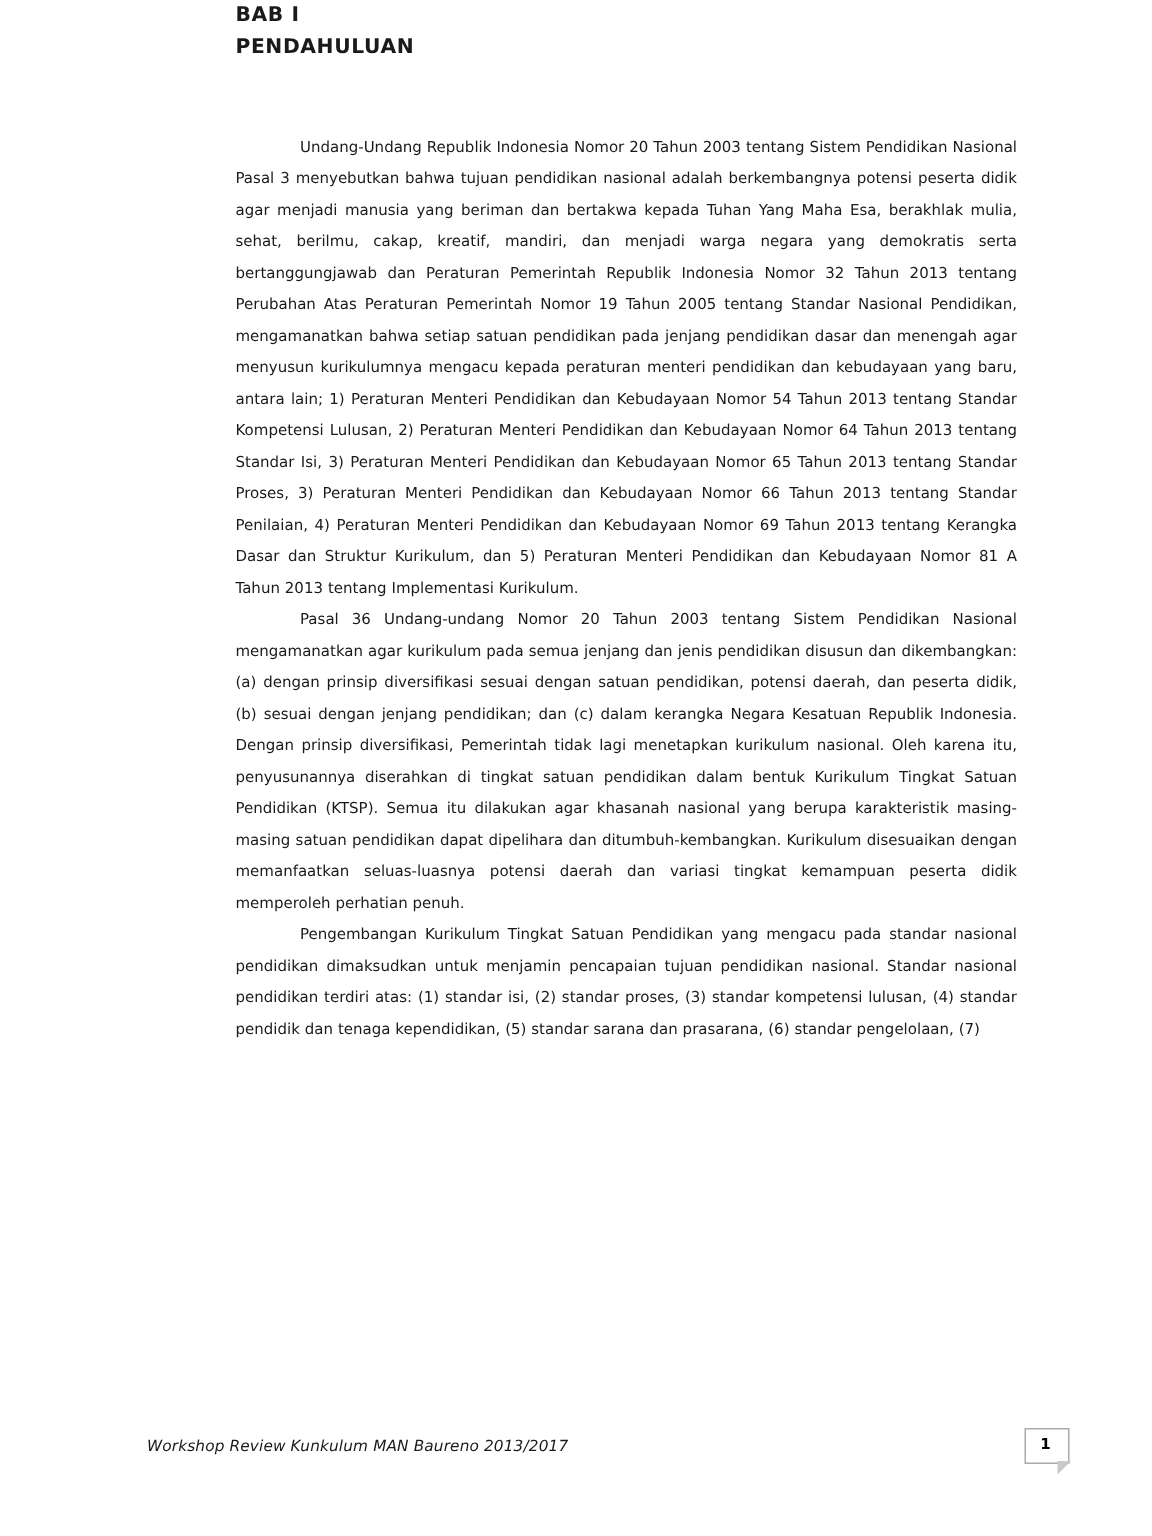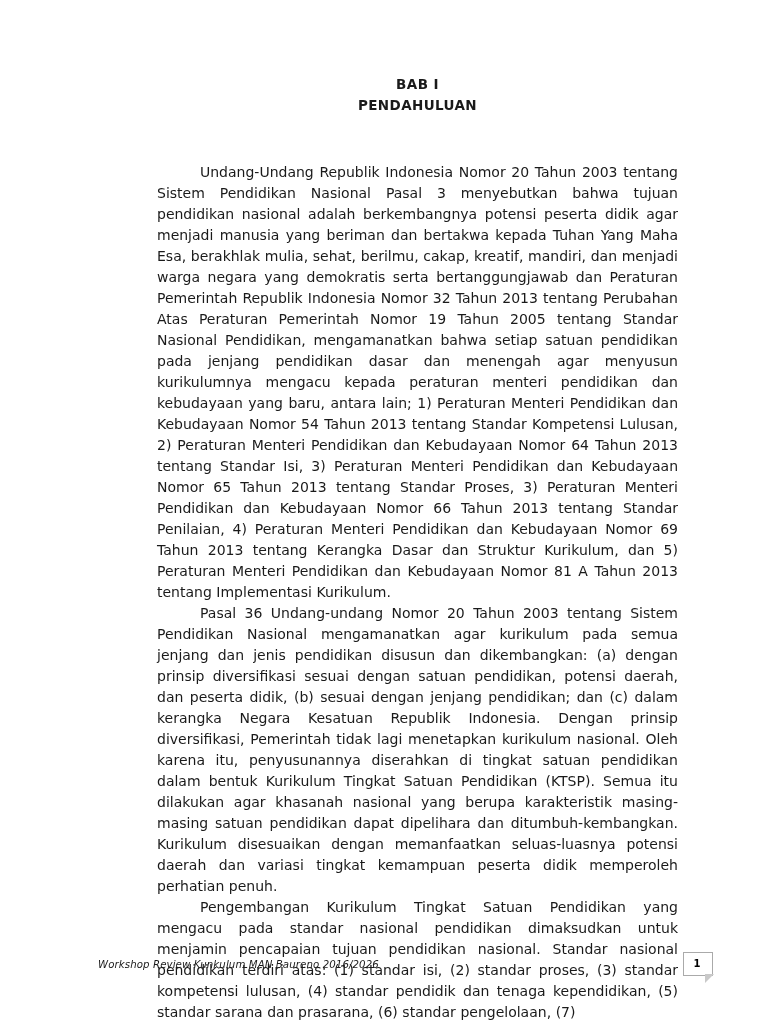--- a/index.html
+++ b/index.html
@@ -26,22 +26,20 @@
 
   
   .content {
     position: absolute;
     left: 133px;
     top: 0;
     width: 545px;
   }
 
   .chapter-heads {
-    margin-top: 74px;
-    text-align: center;
     padding-left: 24px;
   }
   .chapter-heads .h-line {
     font-weight: bold;
     font-size: 13.5px;
     letter-spacing: 0.4px;
     line-height: 21px;
   }
 
   .section-block {
@@ -57,21 +55,21 @@
 
   .body-text {
     margin-top: 7px;
     padding-left: 24px;
     width: 521px;
   }
   .body-text p {
     margin: 0;
     text-align: justify;
     text-justify: inter-word;
-    font-size: 14px;
+    font-size: 10px;
     line-height: 21px;
     text-indent: 43px;
     word-spacing: 0.1px;
   }
 
   
   .footer {
     position: absolute;
     left: 98px;
     top: 958px;
@@ -138,21 +136,21 @@
       <div class="body-text">
         <p>Undang-Undang Republik Indonesia Nomor 20 Tahun 2003 tentang Sistem Pendidikan Nasional Pasal 3 menyebutkan bahwa tujuan pendidikan nasional adalah berkembangnya potensi peserta didik agar menjadi manusia yang beriman dan bertakwa kepada Tuhan Yang Maha Esa, berakhlak mulia, sehat, berilmu, cakap, kreatif, mandiri, dan menjadi warga negara yang demokratis serta bertanggungjawab dan Peraturan Pemerintah Republik Indonesia Nomor 32 Tahun 2013 tentang Perubahan Atas Peraturan Pemerintah Nomor 19 Tahun 2005 tentang Standar Nasional Pendidikan,   mengamanatkan bahwa setiap satuan pendidikan pada jenjang pendidikan dasar dan menengah agar  menyusun kurikulumnya  mengacu kepada peraturan menteri pendidikan dan kebudayaan yang baru, antara lain; 1) Peraturan Menteri Pendidikan dan Kebudayaan Nomor 54 Tahun 2013 tentang Standar Kompetensi Lulusan, 2) Peraturan Menteri Pendidikan dan Kebudayaan Nomor 64 Tahun 2013 tentang Standar Isi, 3) Peraturan Menteri Pendidikan dan Kebudayaan Nomor 65 Tahun 2013 tentang Standar Proses, 3) Peraturan Menteri Pendidikan dan Kebudayaan Nomor 66 Tahun 2013 tentang Standar Penilaian, 4) Peraturan Menteri Pendidikan dan Kebudayaan Nomor 69 Tahun 2013 tentang Kerangka Dasar dan Struktur Kurikulum, dan 5) Peraturan Menteri Pendidikan dan Kebudayaan Nomor 81 A Tahun 2013 tentang Implementasi Kurikulum.</p>
         <p>Pasal 36 Undang-undang Nomor 20 Tahun 2003 tentang Sistem Pendidikan Nasional mengamanatkan agar kurikulum pada semua jenjang dan jenis pendidikan  disusun dan dikembangkan:  (a) dengan prinsip diversifikasi sesuai dengan satuan pendidikan, potensi daerah, dan peserta didik, (b) sesuai dengan jenjang pendidikan; dan (c) dalam kerangka Negara Kesatuan Republik Indonesia.   Dengan prinsip diversifikasi, Pemerintah tidak lagi menetapkan kurikulum nasional. Oleh karena itu, penyusunannya diserahkan di tingkat satuan pendidikan dalam bentuk Kurikulum Tingkat Satuan Pendidikan (KTSP). Semua itu dilakukan agar khasanah nasional yang berupa karakteristik masing-masing satuan pendidikan dapat dipelihara dan ditumbuh-kembangkan. Kurikulum disesuaikan dengan memanfaatkan seluas-luasnya potensi daerah dan variasi tingkat kemampuan peserta didik memperoleh perhatian penuh.</p>
         <p>Pengembangan Kurikulum Tingkat Satuan Pendidikan yang mengacu pada standar nasional pendidikan dimaksudkan untuk menjamin pencapaian tujuan pendidikan nasional. Standar nasional pendidikan terdiri atas: (1) standar isi, (2) standar proses, (3) standar kompetensi lulusan, (4) standar pendidik dan tenaga kependidikan, (5) standar sarana dan prasarana, (6) standar pengelolaan, (7)</p>
       </div>
     </div>
 
   </div>
 
   <div class="footer">
-    <div class="footer-text">Workshop Review Kunkulum MAN Baureno 2016/2026</div>
+    <div class="footer-text">Workshop Review Kunkulum MAN Baureno 2013/2017</div>
   </div>
 
   <div class="page-number-box">
     <div class="box-body"></div>
     <div class="num">1</div>
     <div class="fold"></div>
   </div>
 
 </div>
 

